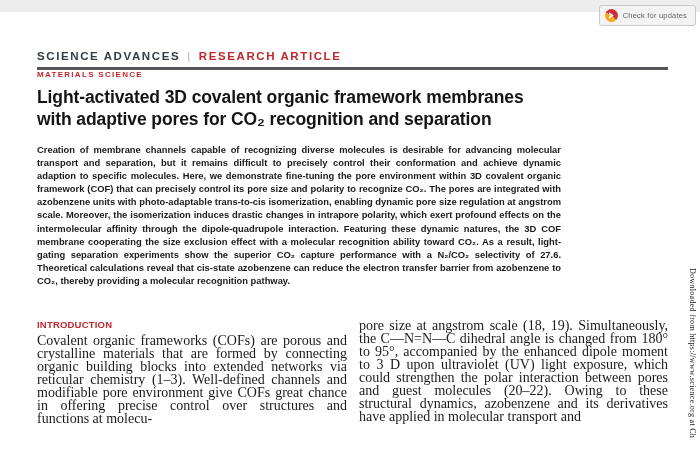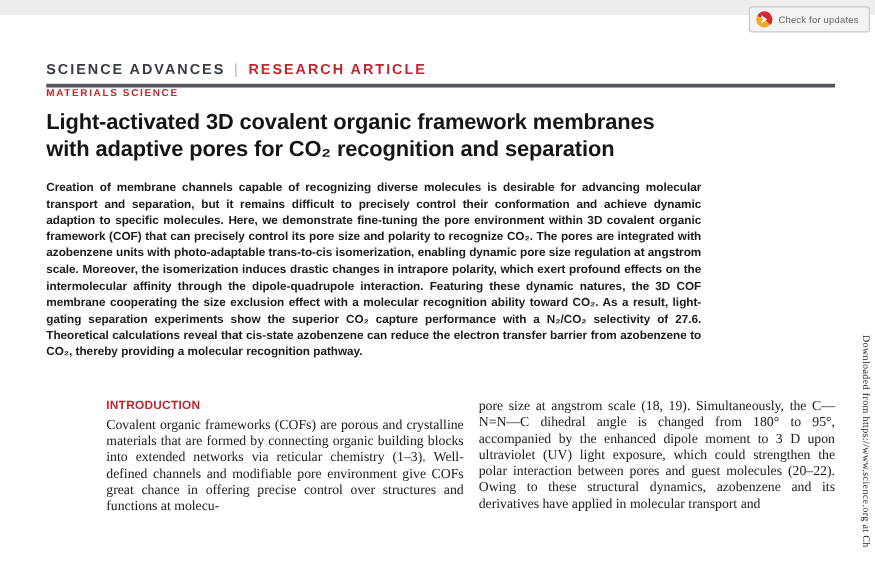--- a/index.html
+++ b/index.html
@@ -33,25 +33,25 @@
     color:#141414;max-width:490px;letter-spacing:-0.1px;
   }
   .authors{margin-top:10px;font-weight:bold;font-size:10px;line-height:15px;color:#141414;max-width:458px;}
   .abstract-row{display:flex;margin-top:13px;}
   .abstract{
     width:524px;margin:0;font-weight:bold;font-size:9.4px;line-height:13.1px;
     text-align:justify;color:#1a1a1a;
   }
   .copyright{width:93px;margin-left:17px;font-size:7.8px;line-height:11.7px;color:#222;}
   .columns{display:flex;gap:12px;margin-top:32px;}
-  .col-left{width:310px;margin-left:48px;}
+  .col-left{width:310px;}
   .col-right{width:309px;}
   .intro-heading{font-weight:bold;font-size:9.5px;color:#c0272d;margin-bottom:4px;letter-spacing:.2px;}
   .body-text{
-    margin:0;font-family:"Liberation Serif","DejaVu Serif",serif;font-size:11px;
+    margin:0;font-family:"Liberation Serif","DejaVu Serif",serif;font-size:14px;
     line-height:13px;text-align:justify;color:#1a1a1a;
   }
   .vertical-note{
     position:absolute;top:268px;right:3px;height:196px;overflow:hidden;
     writing-mode:vertical-rl;font-family:"Liberation Serif","DejaVu Serif",serif;
     font-size:8px;color:#222;letter-spacing:.3px;white-space:nowrap;
   }
 </style>
 </head>
 <body>

